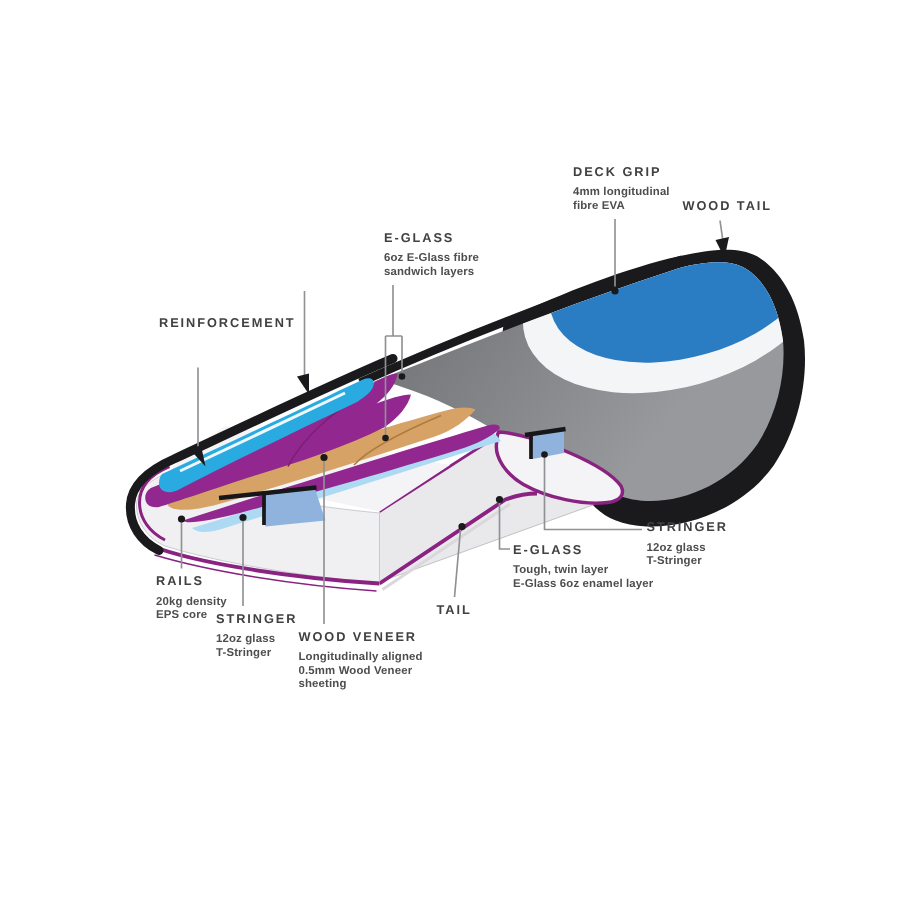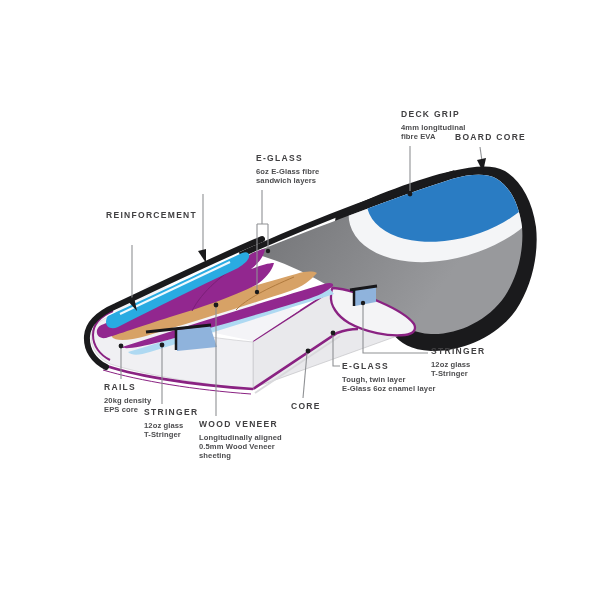--- a/index.html
+++ b/index.html
@@ -138,27 +138,27 @@
     <polygon points="198,251 206,249 206,263"></polygon>
     <polygon points="126,299 134,297 137,311"></polygon>
   </g>
 </svg>
 
 <div class="label" style="left:256px;top:154px">
   <h4>E-GLASS</h4>
   <p>6oz E-Glass fibre
 sandwich layers</p>
 </div>
-<div class="label" style="left:401px;top:110px">
+<div class="label" style="left:382px;top:110px">
   <h4>DECK GRIP</h4>
   <p>4mm longitudinal
 fibre EVA</p>
 </div>
 <div class="label" style="left:455px;top:133px">
-  <h4>BOARD CORE</h4>
+  <h4>WOOD TAIL</h4>
 
 </div>
 <div class="label" style="left:106px;top:211px">
   <h4>REINFORCEMENT</h4>
 </div>
 <div class="label" style="left:104px;top:383px">
   <h4>RAILS</h4>
   <p>20kg density
 EPS core</p>
 </div>
@@ -167,21 +167,21 @@
   <p>12oz glass
 T-Stringer</p>
 </div>
 <div class="label" style="left:199px;top:420px">
   <h4>WOOD VENEER</h4>
   <p>Longitudinally aligned
 0.5mm Wood Veneer
 sheeting</p>
 </div>
 <div class="label" style="left:291px;top:402px">
-  <h4>CORE</h4>
+  <h4>TAIL</h4>
 </div>
 <div class="label" style="left:342px;top:362px">
   <h4>E-GLASS</h4>
   <p>Tough, twin layer
 E-Glass 6oz enamel layer</p>
 </div>
 <div class="label" style="left:431px;top:347px">
   <h4>STRINGER</h4>
   <p>12oz glass
 T-Stringer</p>

